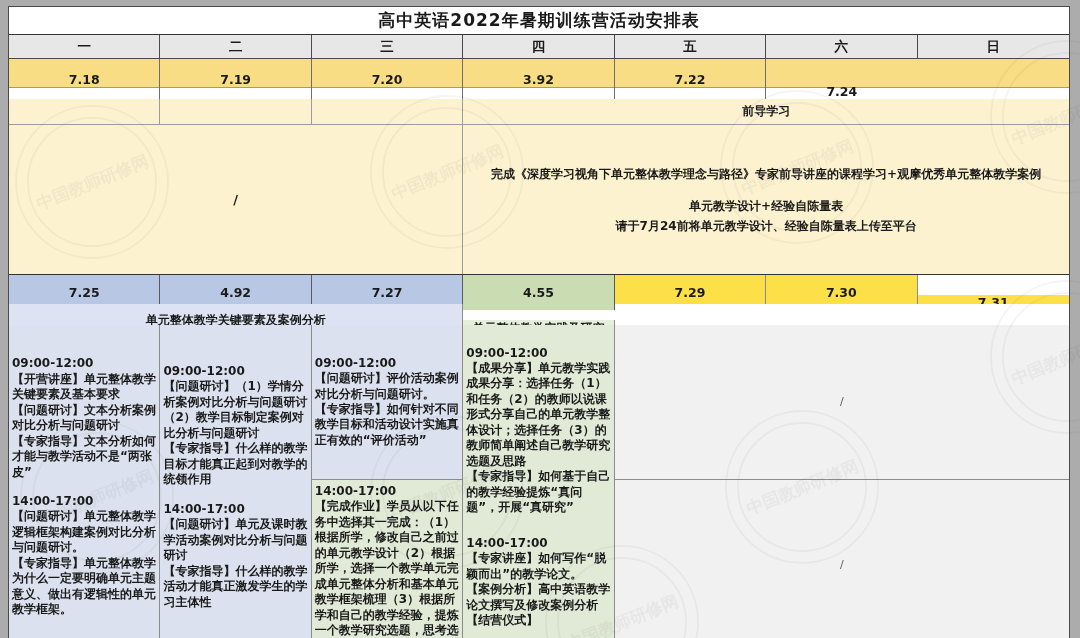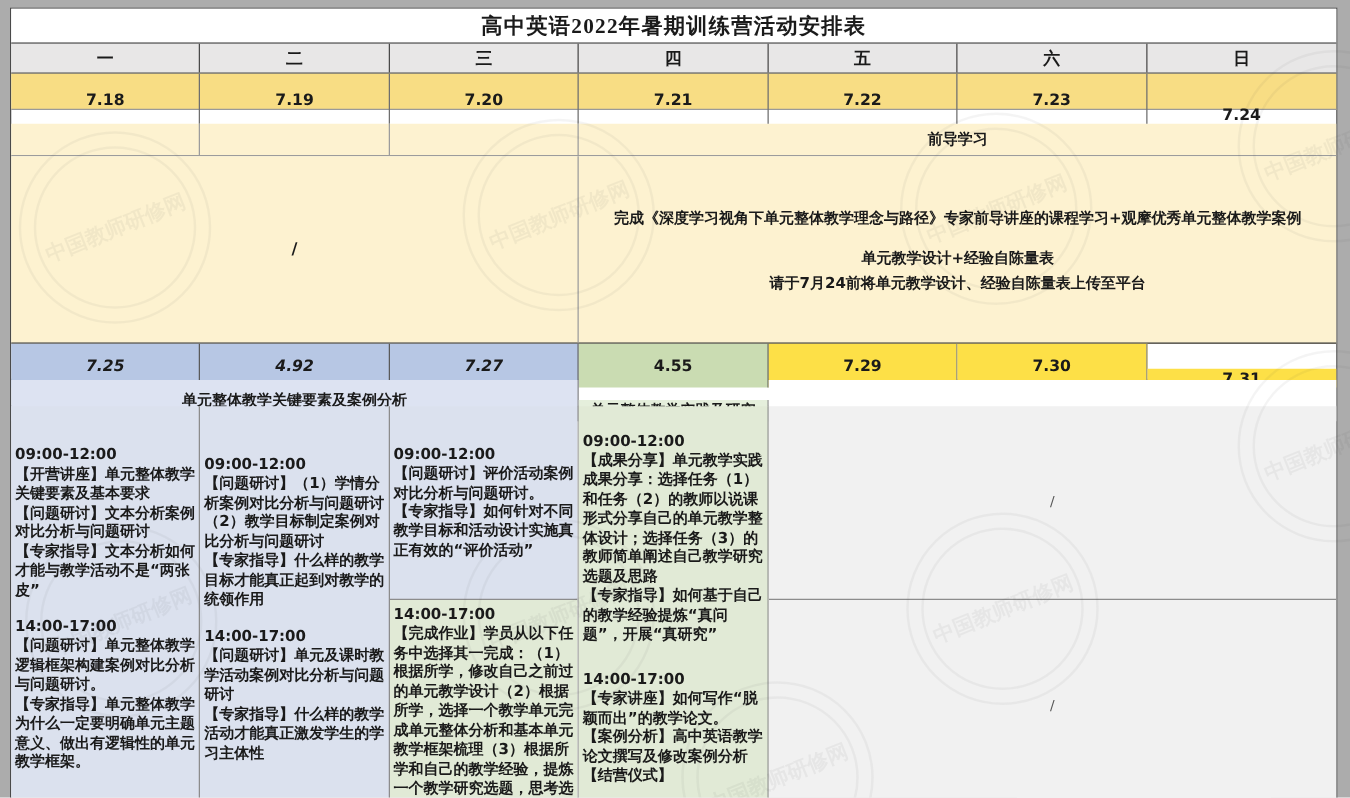--- a/index.html
+++ b/index.html
@@ -19,21 +19,21 @@
   .table{
     position:absolute;left:8px;top:6px;width:1062px;
     border:1px solid var(--lineDark);background:#fff;
     box-sizing:border-box;
   }
   .grid7{display:grid;grid-template-columns:repeat(7,1fr);}
   .cell{box-sizing:border-box;}
 
   .title-row{height:27px;background:#ffffff;border-bottom:1px solid #333;
     display:flex;align-items:center;justify-content:center;
-    font-weight:bold;font-size:17px;letter-spacing:1px;font-family:Liberation Serif, serif;}
+    font-weight:bold;font-size:17px;letter-spacing:1px;}
 
   .days-row{height:23px;background:#e8e7e7;border-bottom:1px solid var(--lineDark);}
   .days-row .cell{display:flex;align-items:center;justify-content:center;
     font-weight:bold;font-size:13.5px;border-right:1px solid var(--lineDark);}
   .days-row .cell:last-child{border-right:none;}
 
   .dates-row{height:28px;}
   .dates-row .cell{display:flex;align-items:center;justify-content:center;
     font-weight:bold;font-size:12.5px;}
   .dates1{background:var(--gold);border-bottom:1px solid #9a9a9a;}
@@ -51,21 +51,21 @@
     display:flex;align-items:center;justify-content:center;
     font-size:13px;font-weight:bold;}
   .big-row .right{grid-column:4/8;display:flex;flex-direction:column;
     align-items:center;justify-content:center;
     font-weight:bold;font-size:12px;line-height:20px;text-align:right;padding:0 4px;}
   .big-row .right .t1{margin-bottom:12px;}
 
   .dates2{border-bottom:1px solid var(--lineSoft);border-top:none;}
   .dates2 .cell{border-right:1px solid #5a5a5a;}
   .dates2 .cell:last-child{border-right:none;margin-top:20px;}
-  .bg-blue{background:var(--blue);font-style:italic;}
+  .bg-blue{background:var(--blue);}
   .bg-green{background:var(--green);}
   .bg-gray{background:#fde047;}
   .dates2 .bg-gray{border-right:1px solid var(--lineSoft);}
 
   .sub-row{height:20px;border-bottom:1px solid var(--lineSoft);}
   .sub-row .cell{display:flex;align-items:center;justify-content:center;
     font-weight:bold;font-size:12px;}
   .sub-row .sub-left{grid-column:1/4;background:var(--paleBlue);border-right:1px solid var(--lineSoft);}
   .sub-row .sub-mid{background:var(--paleGreen);border-right:1px solid var(--lineSoft);margin-top:16px;}
   .sub-row .sub-right{grid-column:5/8;background:#ffffff;}
@@ -107,23 +107,22 @@
     <div class="cell">四</div>
     <div class="cell">五</div>
     <div class="cell">六</div>
     <div class="cell">日</div>
   </div>
 
   <div class="grid7 dates-row dates1">
     <div class="cell">7.18</div>
     <div class="cell">7.19</div>
     <div class="cell">7.20</div>
-    <div class="cell">7.21</div>
+    <div class="cell">3.92</div>
     <div class="cell">7.22</div>
-    <div class="cell">7.23</div>
     <div class="cell">7.24</div>
   </div>
 
   <div class="grid7 pre-row">
     <div class="cell"></div>
     <div class="cell"></div>
     <div class="cell"></div>
     <div class="cell phase">前导学习</div>
   </div>
 

